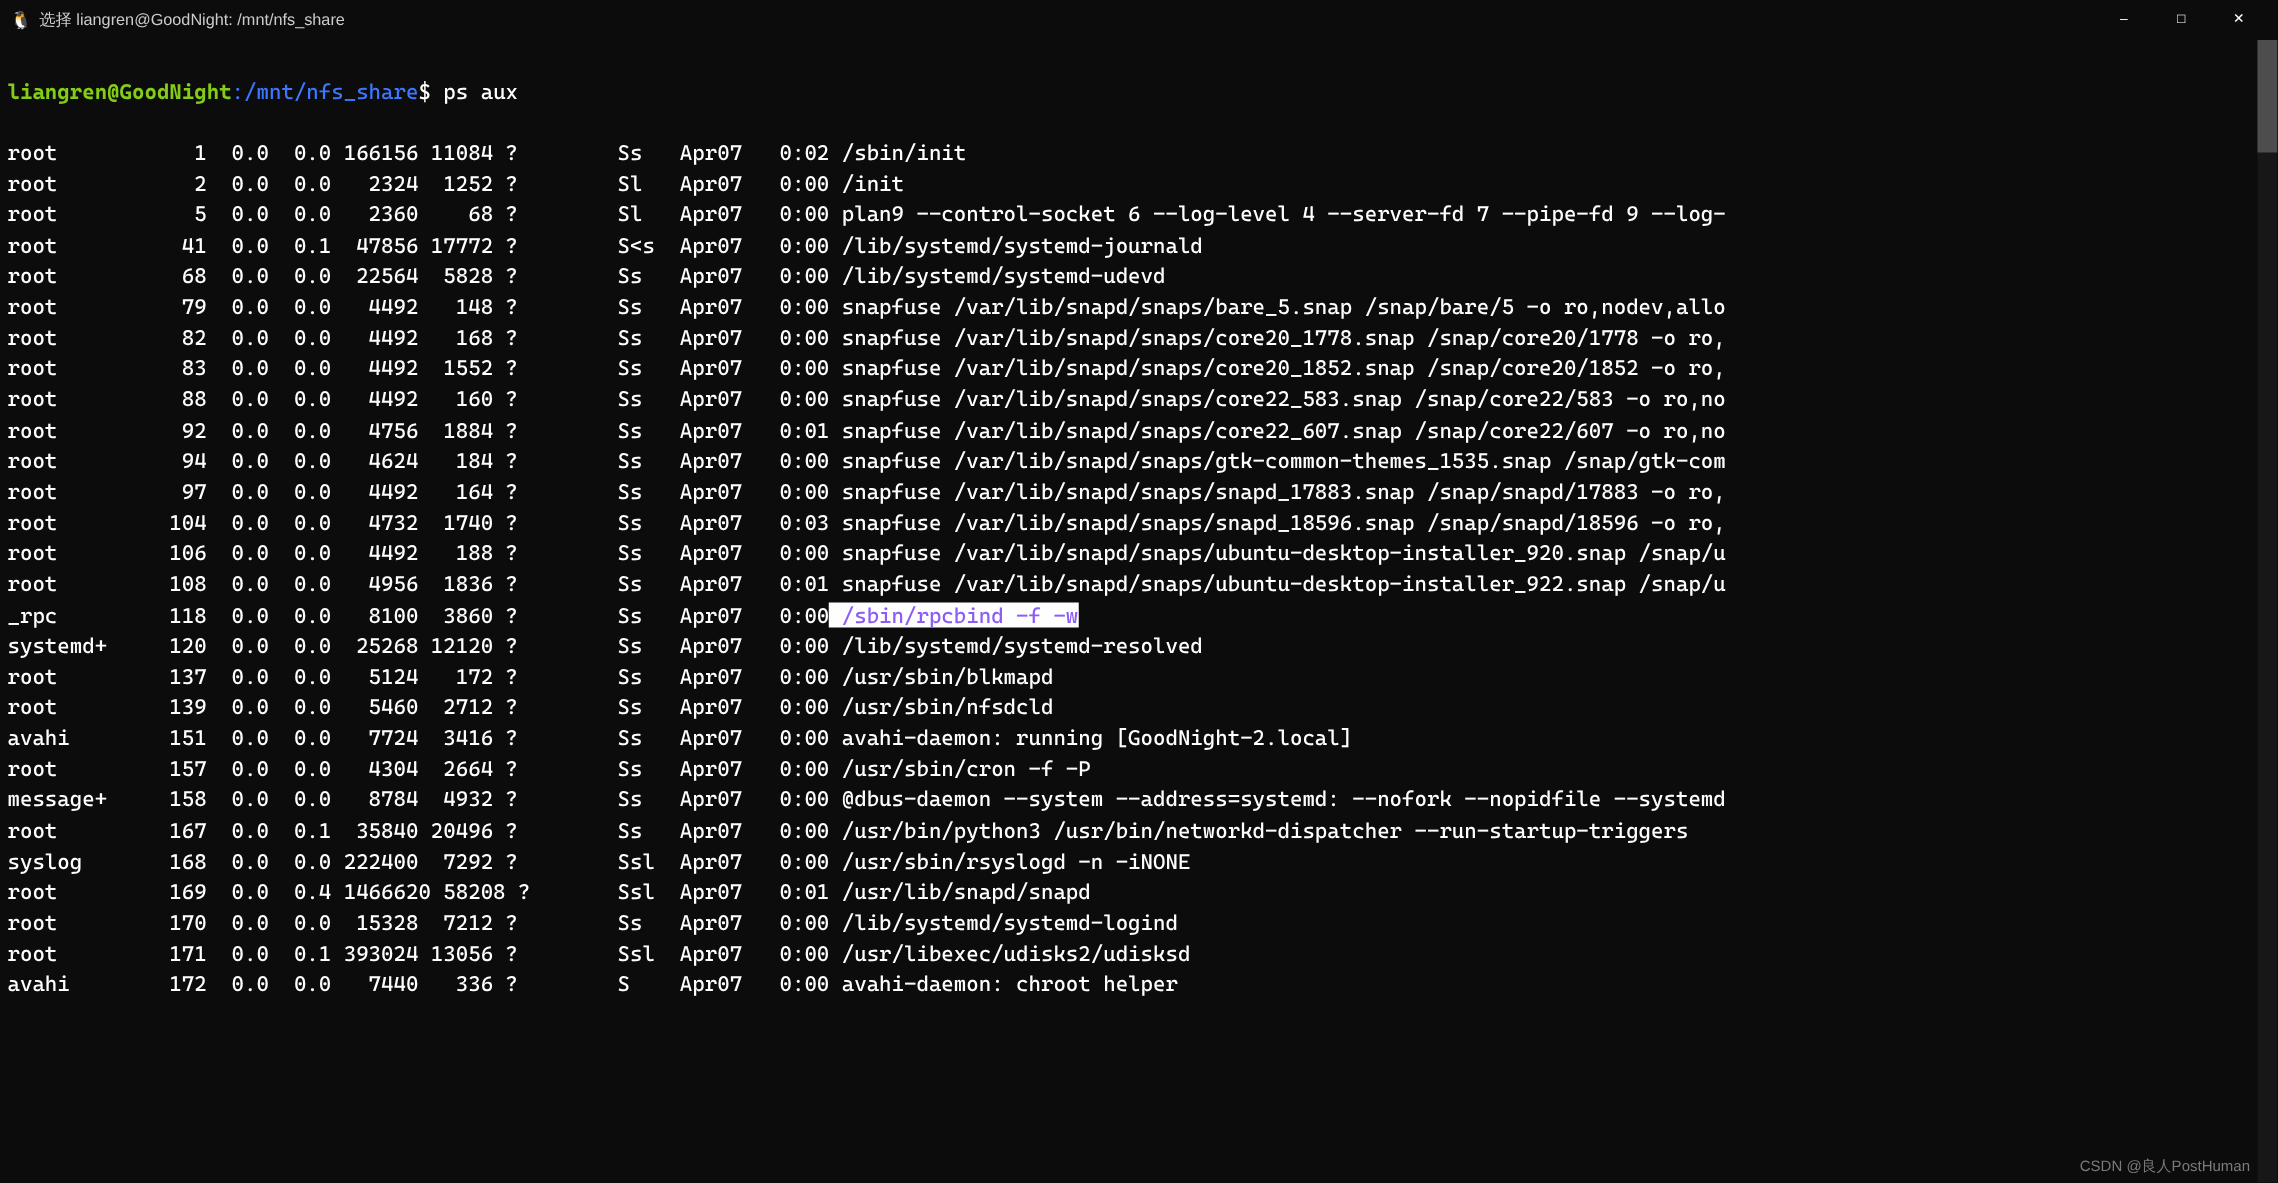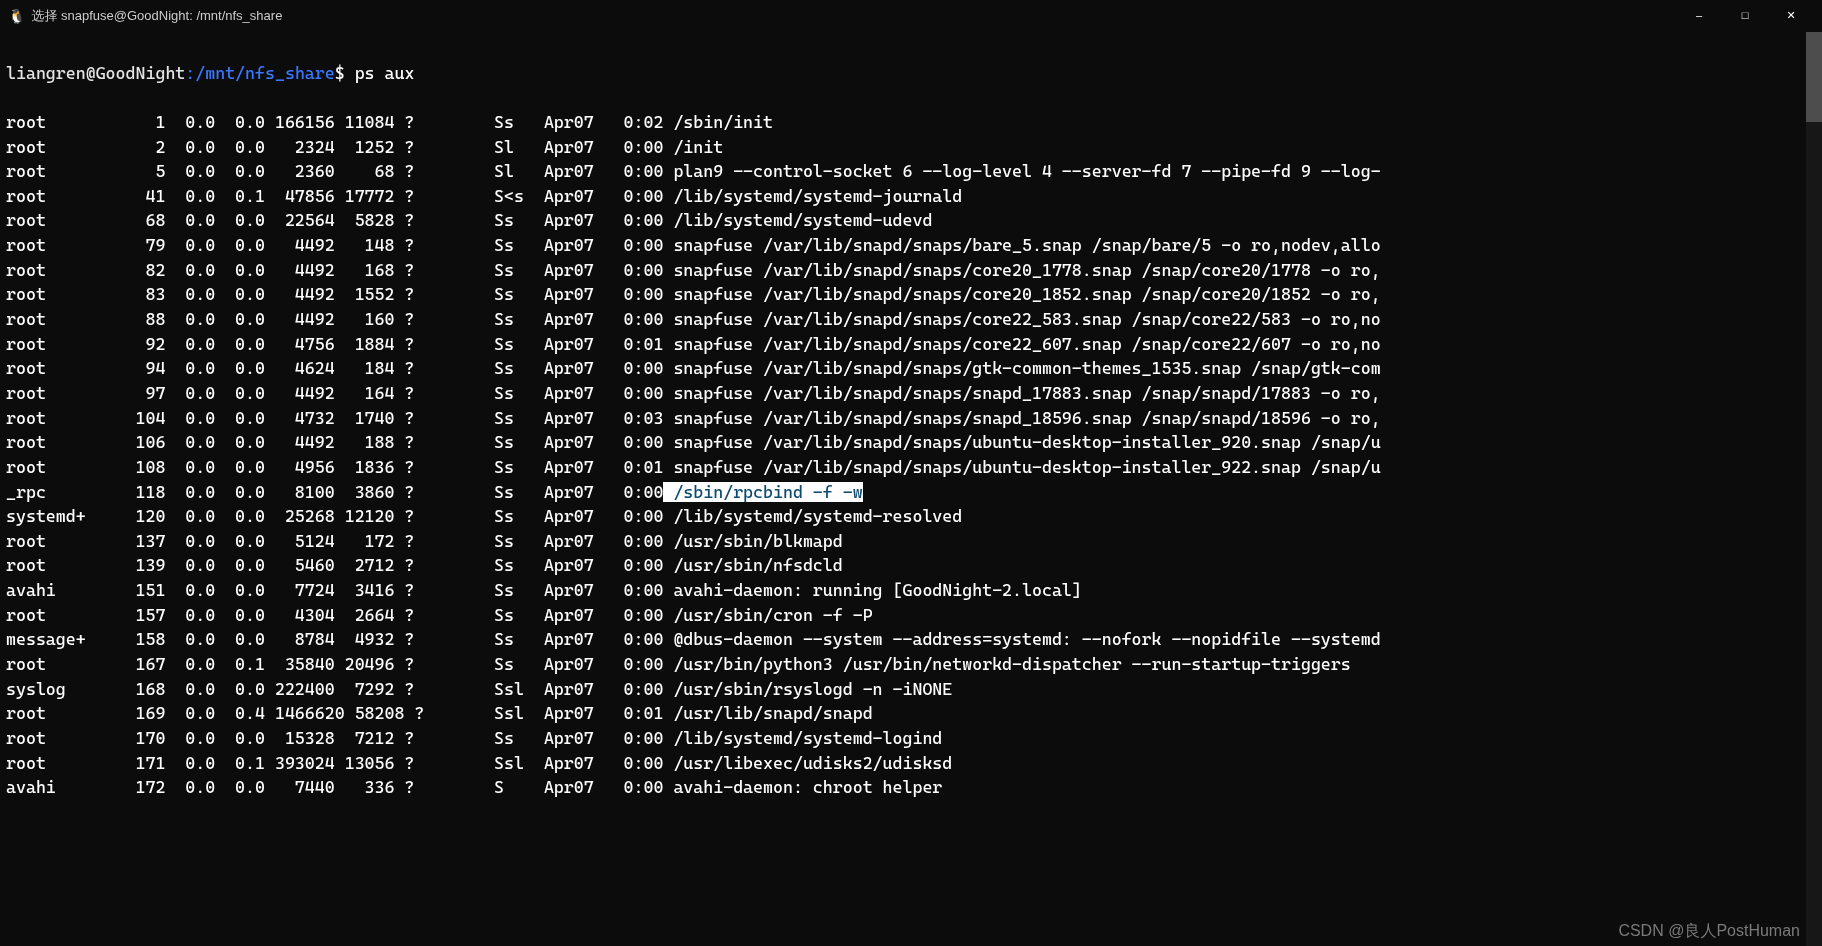--- a/index.html
+++ b/index.html
@@ -31,25 +31,25 @@
     display: flex; align-items: center; justify-content: center;
     font-family: "Segoe UI Symbol", sans-serif;
     font-size: 11px;
     color: #ffffff;
   }
   .terminal {
     padding: 4px 6px;
     white-space: pre;
     position: relative;
   }
-  .prompt-user { color: #e5e5e5; }
+  .prompt-user { color: #84cc16; font-weight: bold; }
   .prompt-path { color: #3b78ff; }
   .prompt-dollar { color: #ffffff; }
   .row { display: block; }
-  .hl { background: #fefefe; color: #0c4a6e; }
+  .hl { background: #fefefe; color: #8b5cf6; }
   .scrollbar {
     position: absolute;
     right: 0;
     top: 32px;
     width: 16px;
     height: 914px;
     background: #171717;
   }
   .scroll-thumb {
     position: absolute;
@@ -58,29 +58,29 @@
     top: 0;
     height: 90px;
     background: #4d4d4d;
   }
   .watermark {
     position: absolute;
     right: 22px;
     bottom: 4px;
     color: #7a7a7a;
     font-family: "Segoe UI", sans-serif;
-    font-size: 16px;
+    font-size: 12px;
   }
 </style>
 </head>
 <body>
 
 <div class="titlebar">
   <span class="icon">🐧</span>
-  <span>选择 snapfuse@GoodNight: /mnt/nfs_share</span>
+  <span>选择 liangren@GoodNight: /mnt/nfs_share</span>
   <span class="spacer"></span>
   <div class="win-btn">–</div>
   <div class="win-btn">□</div>
   <div class="win-btn">✕</div>
 </div>
 
 <div class="terminal">
 <span class="row"><span class="prompt-user">liangren@GoodNight</span><span class="prompt-path">:</span><span class="prompt-path">/mnt/nfs_share</span><span class="prompt-dollar">$</span> <span>ps aux</span></span>
 <div id="rows-container"><span class="row"><span>root           1  0.0  0.0 166156 11084 ?        Ss   Apr07   0:02 /sbin/init</span></span><span class="row"><span>root           2  0.0  0.0   2324  1252 ?        Sl   Apr07   0:00 /init</span></span><span class="row"><span>root           5  0.0  0.0   2360    68 ?        Sl   Apr07   0:00 plan9 --control-socket 6 --log-level 4 --server-fd 7 --pipe-fd 9 --log-</span></span><span class="row"><span>root          41  0.0  0.1  47856 17772 ?        S&lt;s  Apr07   0:00 /lib/systemd/systemd-journald</span></span><span class="row"><span>root          68  0.0  0.0  22564  5828 ?        Ss   Apr07   0:00 /lib/systemd/systemd-udevd</span></span><span class="row"><span>root          79  0.0  0.0   4492   148 ?        Ss   Apr07   0:00 snapfuse /var/lib/snapd/snaps/bare_5.snap /snap/bare/5 -o ro,nodev,allo</span></span><span class="row"><span>root          82  0.0  0.0   4492   168 ?        Ss   Apr07   0:00 snapfuse /var/lib/snapd/snaps/core20_1778.snap /snap/core20/1778 -o ro,</span></span><span class="row"><span>root          83  0.0  0.0   4492  1552 ?        Ss   Apr07   0:00 snapfuse /var/lib/snapd/snaps/core20_1852.snap /snap/core20/1852 -o ro,</span></span><span class="row"><span>root          88  0.0  0.0   4492   160 ?        Ss   Apr07   0:00 snapfuse /var/lib/snapd/snaps/core22_583.snap /snap/core22/583 -o ro,no</span></span><span class="row"><span>root          92  0.0  0.0   4756  1884 ?        Ss   Apr07   0:01 snapfuse /var/lib/snapd/snaps/core22_607.snap /snap/core22/607 -o ro,no</span></span><span class="row"><span>root          94  0.0  0.0   4624   184 ?        Ss   Apr07   0:00 snapfuse /var/lib/snapd/snaps/gtk-common-themes_1535.snap /snap/gtk-com</span></span><span class="row"><span>root          97  0.0  0.0   4492   164 ?        Ss   Apr07   0:00 snapfuse /var/lib/snapd/snaps/snapd_17883.snap /snap/snapd/17883 -o ro,</span></span><span class="row"><span>root         104  0.0  0.0   4732  1740 ?        Ss   Apr07   0:03 snapfuse /var/lib/snapd/snaps/snapd_18596.snap /snap/snapd/18596 -o ro,</span></span><span class="row"><span>root         106  0.0  0.0   4492   188 ?        Ss   Apr07   0:00 snapfuse /var/lib/snapd/snaps/ubuntu-desktop-installer_920.snap /snap/u</span></span><span class="row"><span>root         108  0.0  0.0   4956  1836 ?        Ss   Apr07   0:01 snapfuse /var/lib/snapd/snaps/ubuntu-desktop-installer_922.snap /snap/u</span></span><span class="row"><span>_rpc         118  0.0  0.0   8100  3860 ?        Ss   Apr07   0:00</span><span class="hl"> /sbin/rpcbind -f -w</span></span><span class="row"><span>systemd+     120  0.0  0.0  25268 12120 ?        Ss   Apr07   0:00 /lib/systemd/systemd-resolved</span></span><span class="row"><span>root         137  0.0  0.0   5124   172 ?        Ss   Apr07   0:00 /usr/sbin/blkmapd</span></span><span class="row"><span>root         139  0.0  0.0   5460  2712 ?        Ss   Apr07   0:00 /usr/sbin/nfsdcld</span></span><span class="row"><span>avahi        151  0.0  0.0   7724  3416 ?        Ss   Apr07   0:00 avahi-daemon: running [GoodNight-2.local]</span></span><span class="row"><span>root         157  0.0  0.0   4304  2664 ?        Ss   Apr07   0:00 /usr/sbin/cron -f -P</span></span><span class="row"><span>message+     158  0.0  0.0   8784  4932 ?        Ss   Apr07   0:00 @dbus-daemon --system --address=systemd: --nofork --nopidfile --systemd</span></span><span class="row"><span>root         167  0.0  0.1  35840 20496 ?        Ss   Apr07   0:00 /usr/bin/python3 /usr/bin/networkd-dispatcher --run-startup-triggers</span></span><span class="row"><span>syslog       168  0.0  0.0 222400  7292 ?        Ssl  Apr07   0:00 /usr/sbin/rsyslogd -n -iNONE</span></span><span class="row"><span>root         169  0.0  0.4 1466620 58208 ?       Ssl  Apr07   0:01 /usr/lib/snapd/snapd</span></span><span class="row"><span>root         170  0.0  0.0  15328  7212 ?        Ss   Apr07   0:00 /lib/systemd/systemd-logind</span></span><span class="row"><span>root         171  0.0  0.1 393024 13056 ?        Ssl  Apr07   0:00 /usr/libexec/udisks2/udisksd</span></span><span class="row"><span>avahi        172  0.0  0.0   7440   336 ?        S    Apr07   0:00 avahi-daemon: chroot helper</span></span></div>
 </div>

